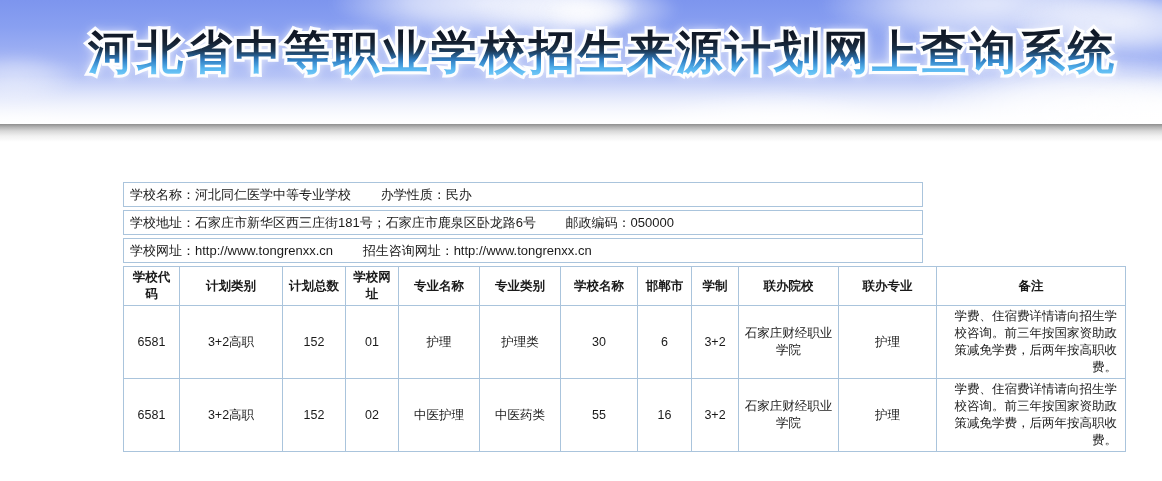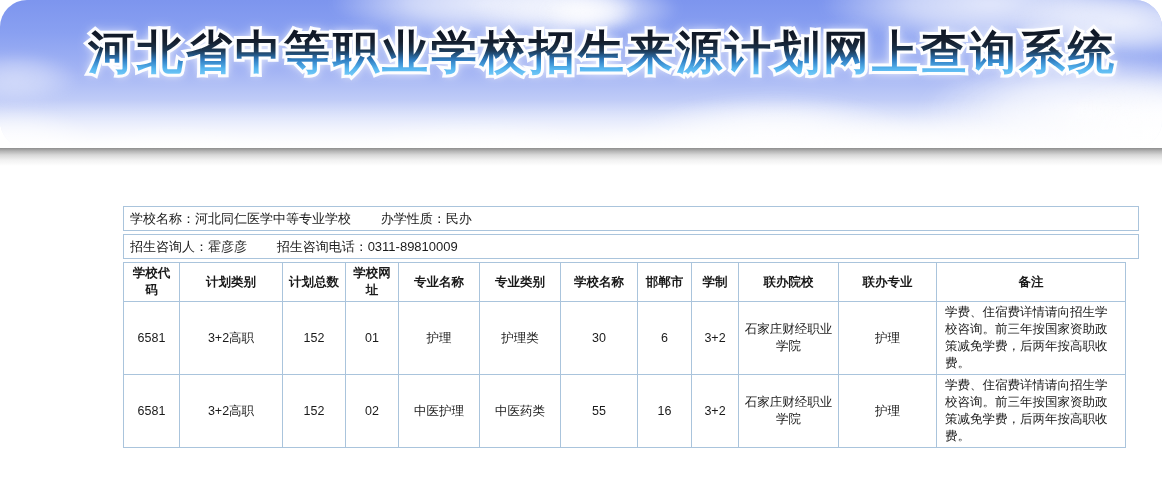--- a/index.html
+++ b/index.html
@@ -1,24 +1,23 @@
 <!DOCTYPE html>
 <html><head>
 <meta charset="utf-8">
 <style>
   * { margin:0; padding:0; box-sizing:border-box; }
   html,body { width:1162px; height:481px; overflow:hidden; background:#fff;
               font-family:"Liberation Sans","DejaVu Sans",sans-serif; }
 
   
   .sky-header{
-    position:relative; width:1162px; height:148px; overflow:hidden;
+    position:relative; width:1162px; height:124px; overflow:hidden;
     background:linear-gradient(180deg,#7d95ee 0%, #89a0f1 22%, #a3b4f4 48%,
                #c6d1f8 72%, #e9edfc 92%, #fbfcff 100%);
-    border-radius:27px;
   }
   .cloud{
     position:absolute; border-radius:50%;
     background:radial-gradient(closest-side, rgba(255,255,255,.98) 0%,
                rgba(255,255,255,.72) 48%, rgba(255,255,255,0) 100%);
     filter:blur(5px);
   }
   .bottom-haze{
     position:absolute; left:0; right:0; bottom:0; height:48px;
     background:linear-gradient(180deg, rgba(255,255,255,0) 0%, rgba(255,255,255,.9) 100%);
@@ -43,37 +42,37 @@
   .header-divider{
     width:1162px; height:18px;
     background:linear-gradient(180deg,#8e8e8e 0px,#b3b3b3 3px,#d8d8d8 7px,
                #f1f1f1 12px,#ffffff 18px);
   }
 
   
   .content{ margin:40px 0 0 123px; width:1006px; color:#1a1a1a; }
 
   .info-row{
-    width:1016px; height:25px; line-height:23px; margin-bottom:3px;
+    width:800px; height:25px; line-height:23px; margin-bottom:3px;
     border:1px solid #aac4dc; padding-left:6px; font-size:13px;
     white-space:nowrap; overflow:hidden;
   }
   .info-pair{ display:inline; }
   .info-pair + .info-pair{ margin-left:26px; }
 
   table.plan-table{
     width:1002px; border-collapse:collapse; table-layout:fixed;
     font-size:12.5px; text-align:center;
   }
   .plan-table th, .plan-table td{
     border:1px solid #aac4dc; padding:2px 4px; overflow:hidden;
   }
   .plan-table th{ height:27px; font-weight:bold; }
   .plan-table td{ height:53px; }
-  .plan-table td.remarks{ line-height:17px; padding:2px 8px; text-align:left; }
+  .plan-table td.remarks{ line-height:17px; padding:2px 8px; text-align:right; }
 </style>
 </head>
 <body>
 
 <div>
 
   <div class="sky-header">
     <div class="cloud" style="left:330px; top:-34px; width:310px; height:74px; opacity:.85"></div>
     <div class="cloud" style="left:470px; top:-22px; width:210px; height:62px; opacity:.8"></div>
     <div class="cloud" style="left:540px; top:-6px;  width:95px;  height:38px; opacity:.85"></div>
@@ -98,22 +97,26 @@
 
   <div class="header-divider"></div>
 
   <div class="content">
 
     <div class="info-row">
       <span class="info-pair"><span>学校名称：</span><span>河北同仁医学中等专业学校</span></span>
       <span class="info-pair"><span>办学性质：</span><span>民办</span></span>
     </div>
     <div class="info-row">
-      <span class="info-pair"><span>招生咨询人：</span><span>霍彦彦</span></span>
-      <span class="info-pair"><span>招生咨询电话：</span><span>0311-89810009</span></span>
+      <span class="info-pair"><span>学校地址：</span><span>石家庄市新华区西三庄街181号；石家庄市鹿泉区卧龙路6号</span></span>
+      <span class="info-pair"><span>邮政编码：</span><span>050000</span></span>
+    </div>
+    <div class="info-row">
+      <span class="info-pair"><span>学校网址：</span><span>http://www.tongrenxx.cn</span></span>
+      <span class="info-pair"><span>招生咨询网址：</span><span>http://www.tongrenxx.cn</span></span>
     </div>
 
     <table class="plan-table">
       <colgroup>
         <col style="width:56px">
           <col style="width:103px">
           <col style="width:63px">
         <col style="width:53px">
           <col style="width:81px">
           <col style="width:81px">

